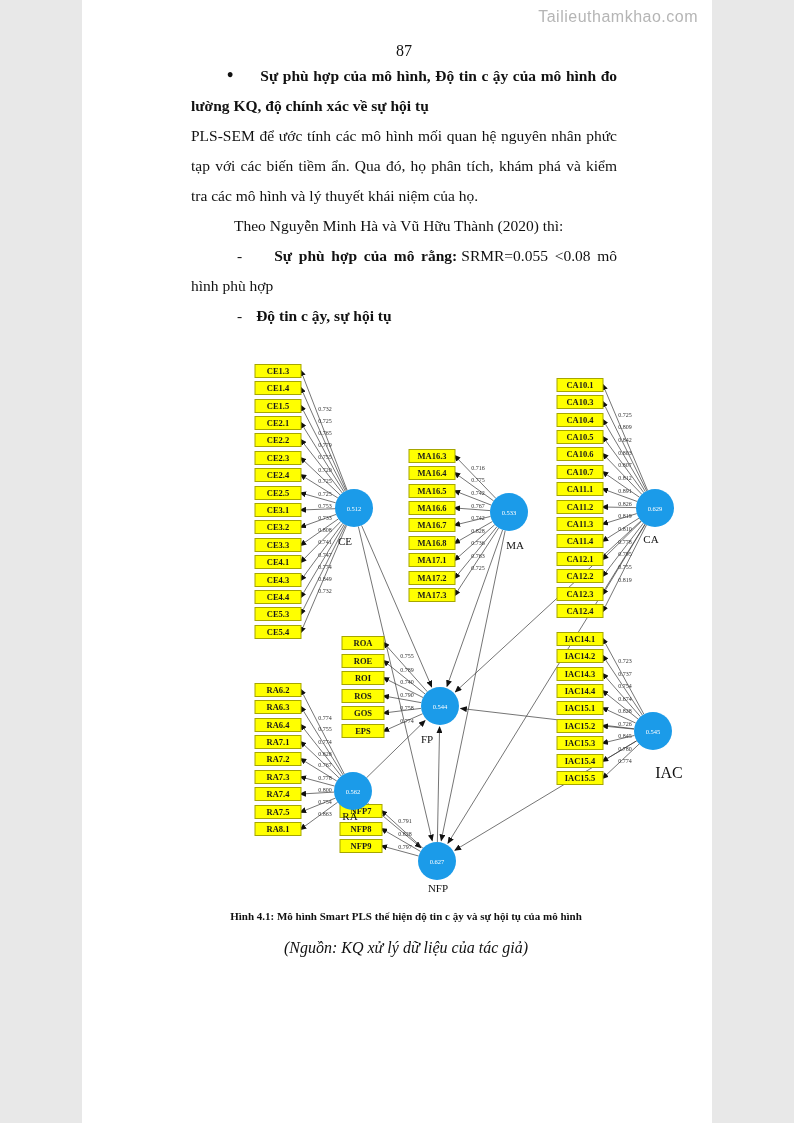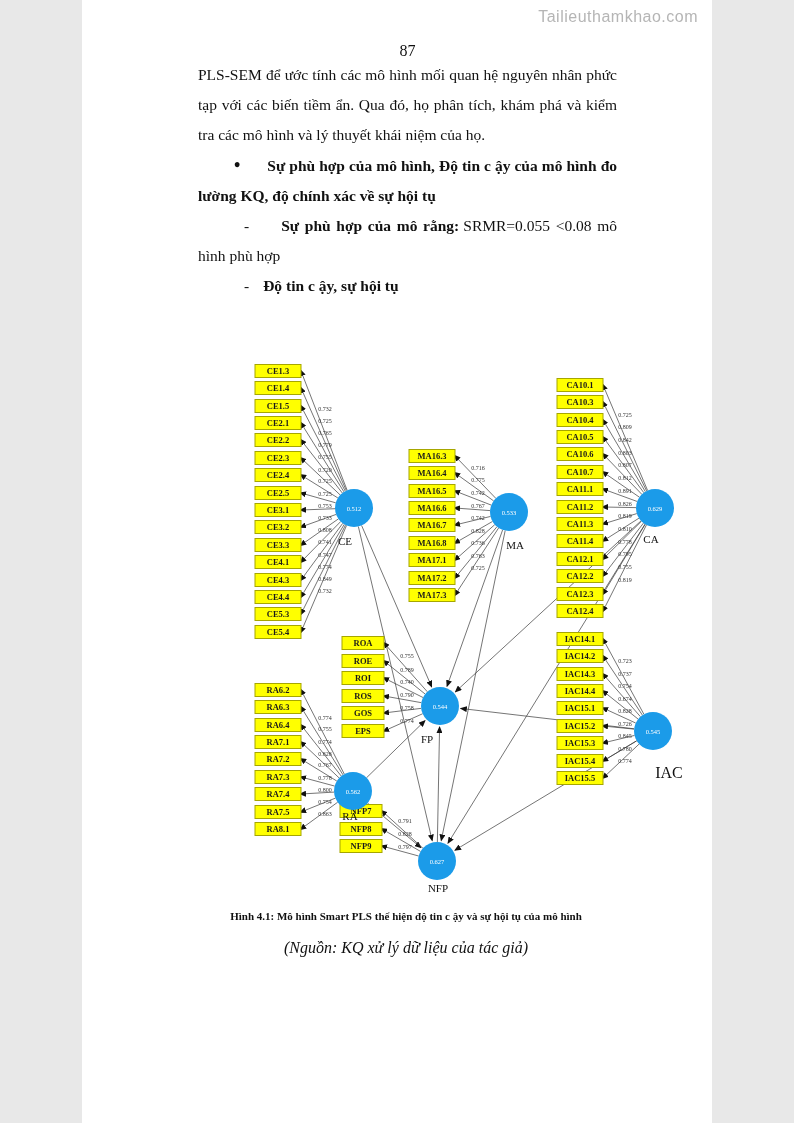--- a/index.html
+++ b/index.html
@@ -6,21 +6,21 @@
   .page{
     position:relative;width:630px;height:1123px;margin:0 auto;
     background:#ffffff;overflow:hidden;
     font-family:"Liberation Serif", serif;color:#111;
   }
   .watermark{
     position:absolute;top:8px;right:14px;
     font-family:"Liberation Sans", sans-serif;
     font-size:16px;color:#b5b5b5;letter-spacing:0.5px;
   }
-  .content{position:absolute;left:116px;right:95px;top:0;}
+  .content{position:absolute;left:109px;right:95px;top:0;}
   .pageno{margin-top:42px;text-align:center;font-size:16px;}
   p.para{font-size:15.5px;line-height:30px;margin:0;text-align:justify;}
   .intro{margin-top:17px;}
   .bullet{margin-top:4px;text-indent:36px;}
   .bullet .bullet-glyph{font-size:18px;margin-right:27px;font-weight:bold;}
   .theo{margin-top:3px;text-indent:43px;text-align:left;}
   .hang{margin-top:3px;text-indent:46px;text-align:left;}
   .hang .dash{margin-right:32px;}
   .hang2 .dash{margin-right:14px;}
   .hang .rest{margin-left:4px;}
@@ -34,24 +34,25 @@
 </head>
 <body>
 
 <div class="page">
 
   <div class="watermark">Tailieuthamkhao.com</div>
 
   <div class="content">
     <div class="pageno">87</div>
 
+    <p class="para bullet"><span class="bullet-glyph">•</span><b>Sự phù hợp của mô hình, Độ tin c ậy của mô hình đo lường KQ, độ chính xác về sự hội tụ</b></p>
+
     <p class="para intro">PLS-SEM để ước tính các mô hình mối quan hệ nguyên nhân phức tạp với các biến tiềm ẩn. Qua đó, họ phân tích, khám phá và kiểm tra các mô hình và lý thuyết khái niệm của họ.</p>
 
-    <p class="para bullet"><span class="bullet-glyph">•</span><b>Sự phù hợp của mô hình, Độ tin c ậy của mô hình đo lường KQ, độ chính xác về sự hội tụ</b></p>
-
+    <p class="para theo">Theo Nguyễn Minh Hà và Vũ Hữu Thành (2020) thì:</p>
 
     <p class="para hang"><span class="dash">-</span><b>Sự phù hợp của mô rằng:</b><span class="rest">SRMR=0.055 &lt;0.08 mô hình phù hợp</span></p>
 
     <p class="para hang hang2"><span class="dash">-</span><b>Độ tin c ậy, sự hội tụ</b></p>
   </div>
 
   <svg id="sem-svg" width="794" height="1123">
       <defs>
         <marker id="arw" markerWidth="7" markerHeight="6" refX="6" refY="3" orient="auto" markerUnits="userSpaceOnUse">
           <path d="M0,0 L7,3 L0,6 Z" fill="#111"></path>

